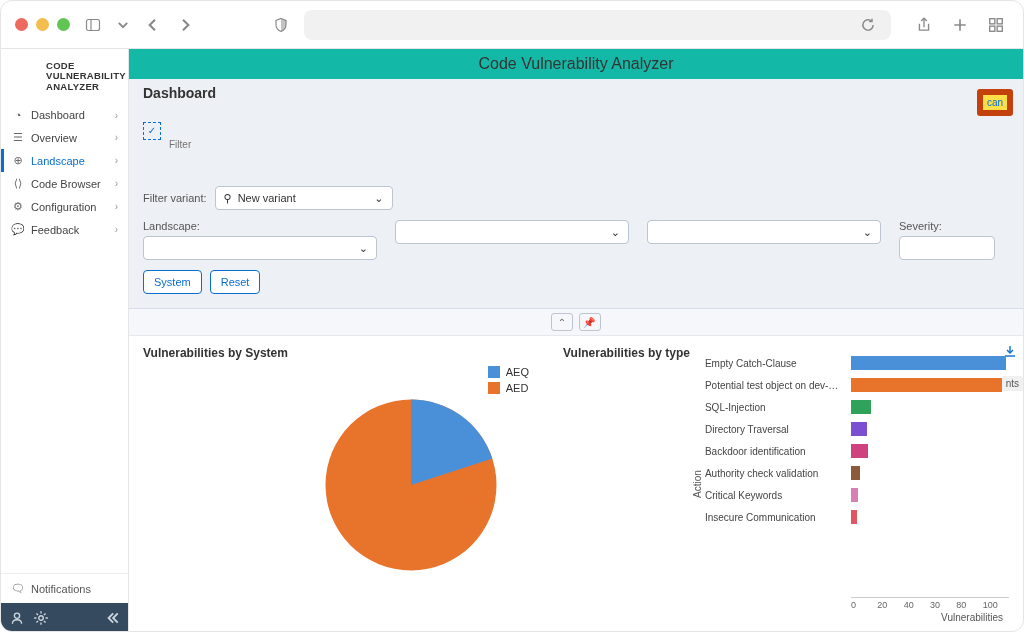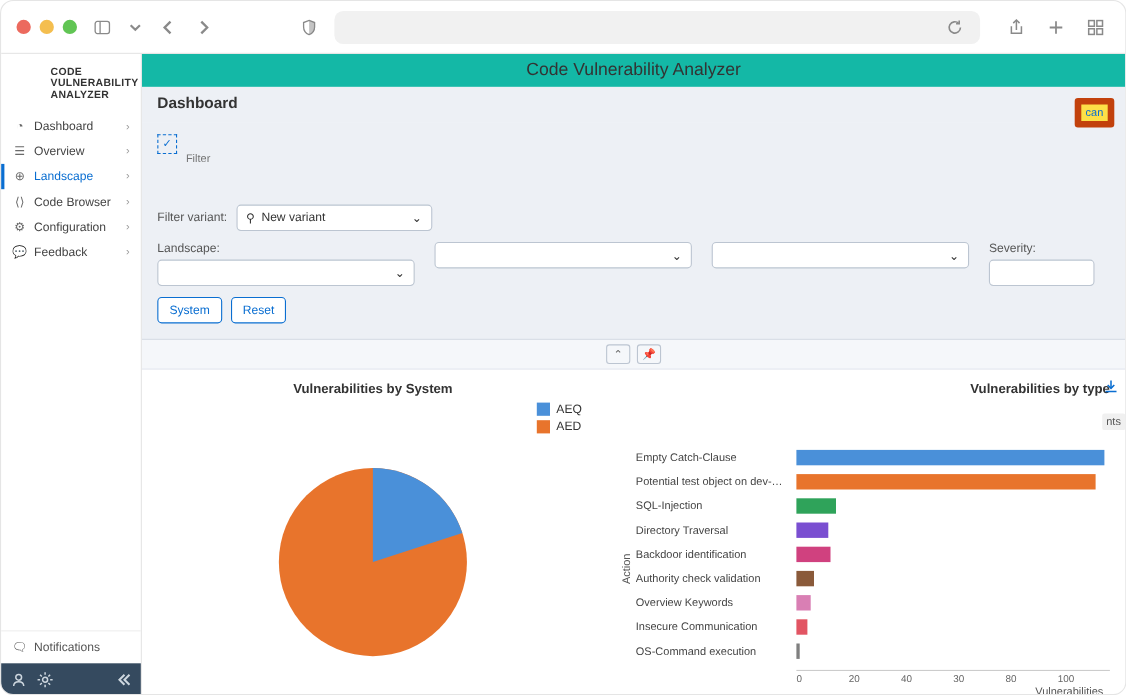--- a/index.html
+++ b/index.html
@@ -55,21 +55,21 @@
 .btn-row { display:flex; gap:8px; }
 .btn { height:24px; border:1px solid #0a6ed1; color:#0a6ed1; background:#fff; border-radius:4px; padding:0 10px; font-size:11px; cursor:pointer; display:flex; align-items:center; }
 .can-pill { position:absolute; right:10px; top:-22px; background:#fde047; border:6px solid #c2410c; color:#0a6ed1; font-size:10px; padding:2px 4px; border-radius:3px; }
 
 
 .panel-handle { display:flex; justify-content:center; gap:6px; padding:4px 0; background:#f5f7fa; border-bottom:1px solid #e4e8ef; }
 .panel-handle .hbtn { width:22px; height:18px; border:1px solid #bcc5d1; border-radius:3px; display:flex; align-items:center; justify-content:center; font-size:10px; color:#666; cursor:pointer; }
 
 
 .charts { display:flex; flex:1; overflow:hidden; }
-.chart-col { flex:1; padding:10px 14px; position:relative; display:flex; flex-direction:column;gap:33px; }
+.chart-col { flex:1; padding:10px 14px; position:relative; display:flex; flex-direction:row; }
 .chart-col h3 { font-size:12px; font-weight:600; text-align:center; margin-bottom:6px; }
 .chart-col.right h3 { text-align:right; }
 .export-icn { position:absolute; right:6px; top:8px; color:#0a6ed1; cursor:pointer; }
 .legend { display:flex; flex-direction:column; gap:4px; position:absolute; right:20px; top:30px; font-size:11px; }
 .legend-item { display:flex; align-items:center; gap:6px; }
 .swatch { width:12px; height:12px; }
 .pie-wrap { flex:1; display:flex; align-items:center; justify-content:center; }
 
 
 .bar-area { flex:1; display:flex; }
@@ -353,35 +353,29 @@
                     <div class="bar-fill" style="width: 10.9091%; background: rgb(208, 65, 127);"></div>
                   </div>
                 </div>
                 <div class="bar-row">
                   <div class="bar-label">Authority check validation</div>
                   <div class="bar-track">
                     <div class="bar-fill" style="width: 5.45455%; background: rgb(138, 90, 58);"></div>
                   </div>
                 </div>
                 <div class="bar-row">
-                  <div class="bar-label">Overview Keywords</div>
+                  <div class="bar-label">Critical Keywords</div>
                   <div class="bar-track">
                     <div class="bar-fill" style="width: 4.54545%; background: rgb(217, 127, 180);"></div>
                   </div>
                 </div>
                 <div class="bar-row">
                   <div class="bar-label">Insecure Communication</div>
                   <div class="bar-track">
                     <div class="bar-fill" style="width: 3.63636%; background: rgb(226, 85, 99);"></div>
-                  </div>
-                </div>
-                <div class="bar-row">
-                  <div class="bar-label">OS-Command execution</div>
-                  <div class="bar-track">
-                    <div class="bar-fill" style="width: 0.909091%; background: rgb(127, 127, 127);"></div>
                   </div>
                 </div>
               </div>
             <div class="x-axis" id="x-axis">
                 <div class="tick">0</div>
                 <div class="tick">20</div>
                 <div class="tick">40</div>
                 <div class="tick">30</div>
                 <div class="tick">80</div>
                 <div class="tick">100</div>

